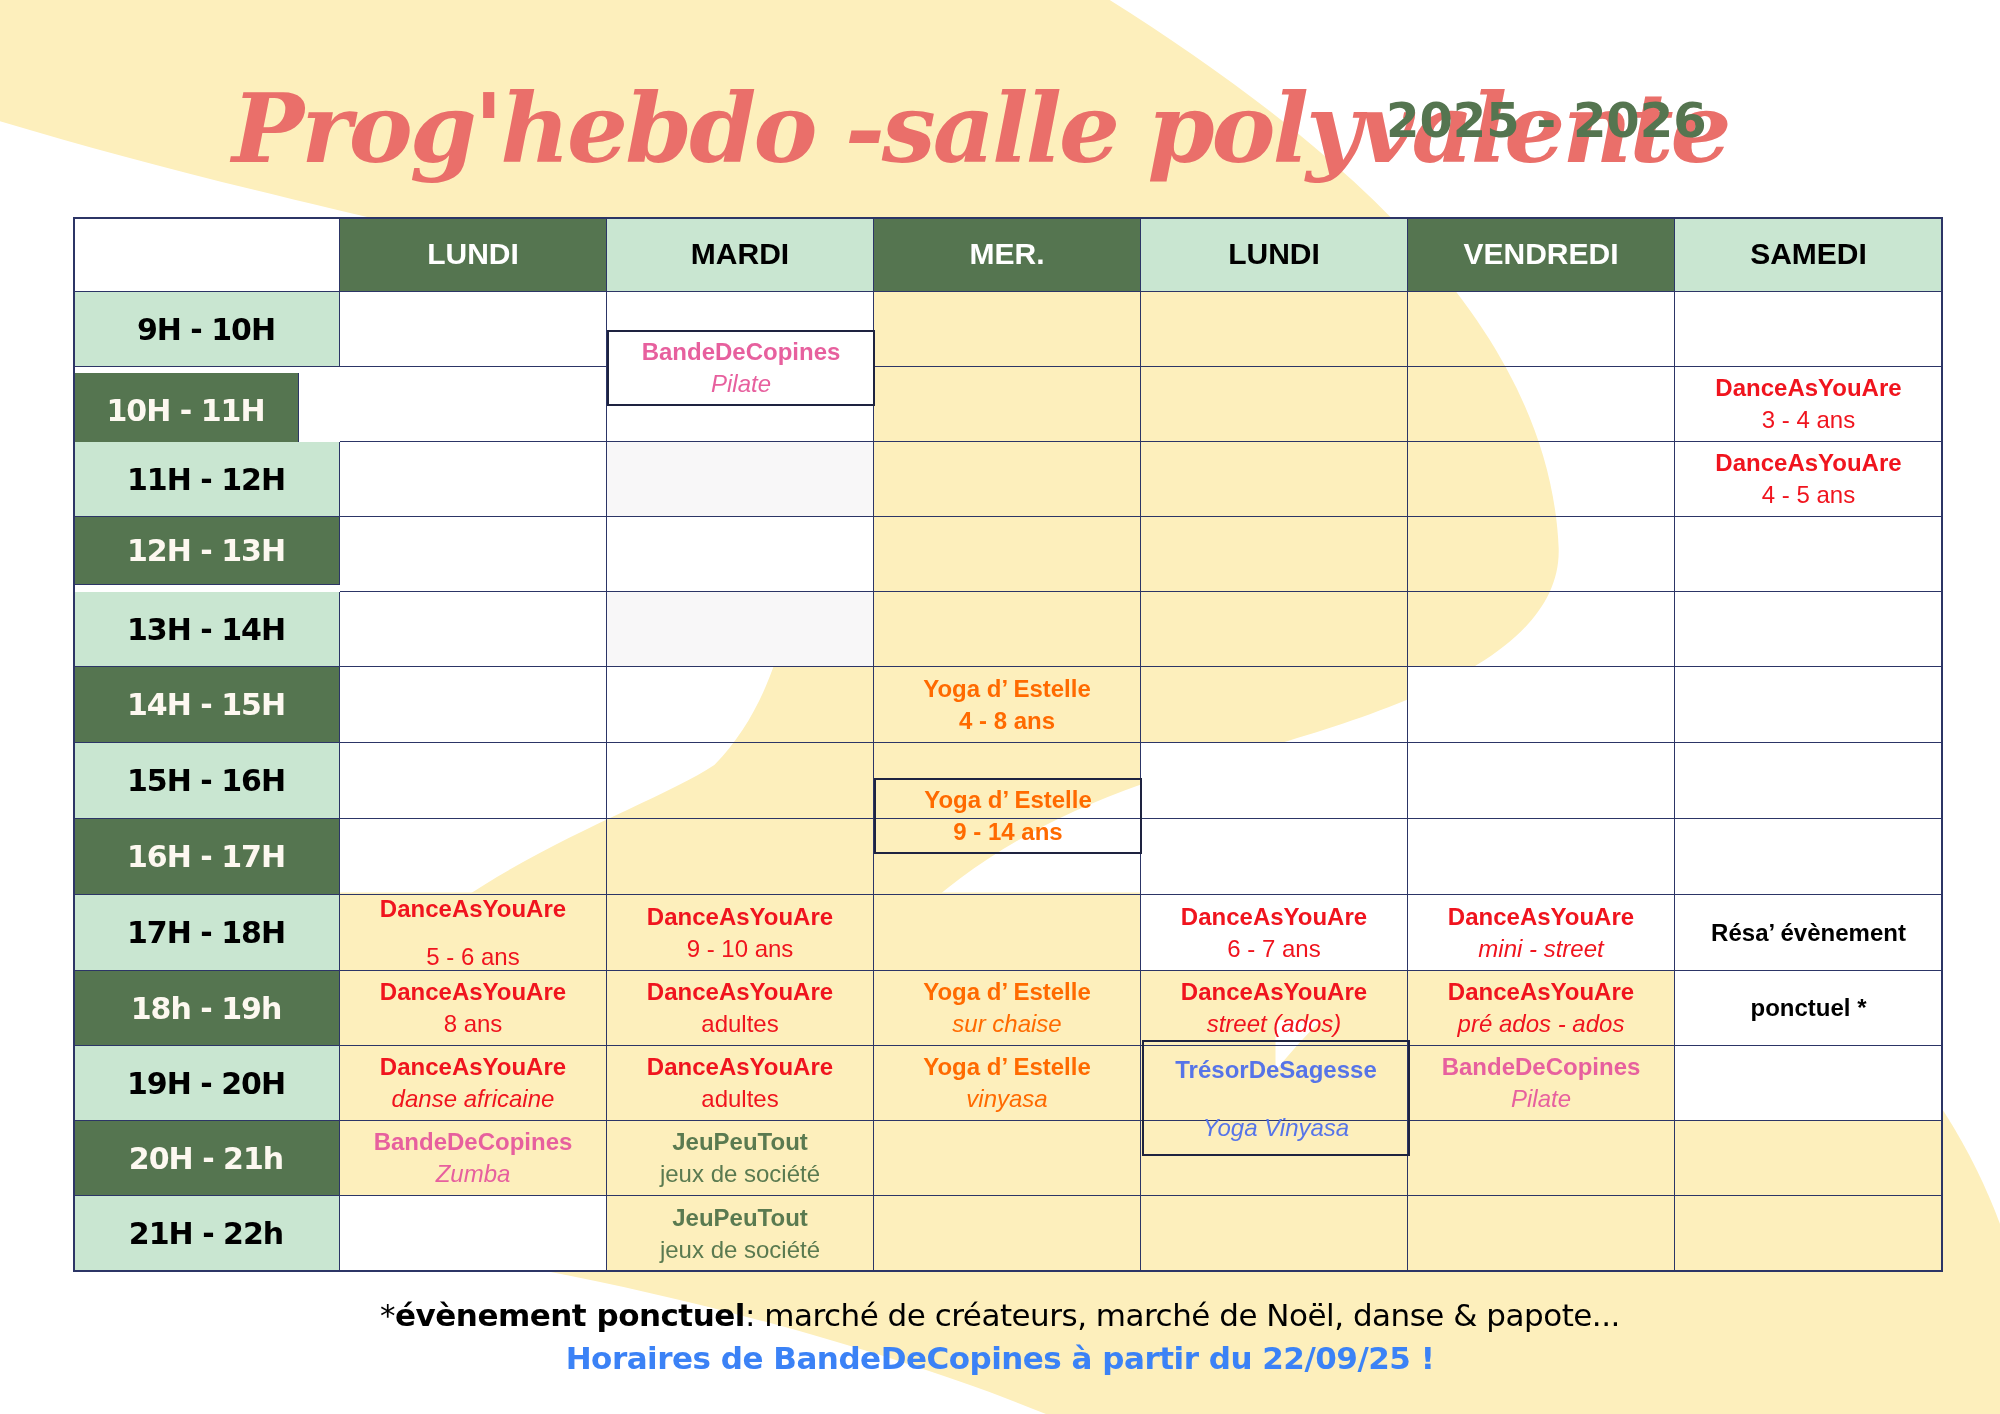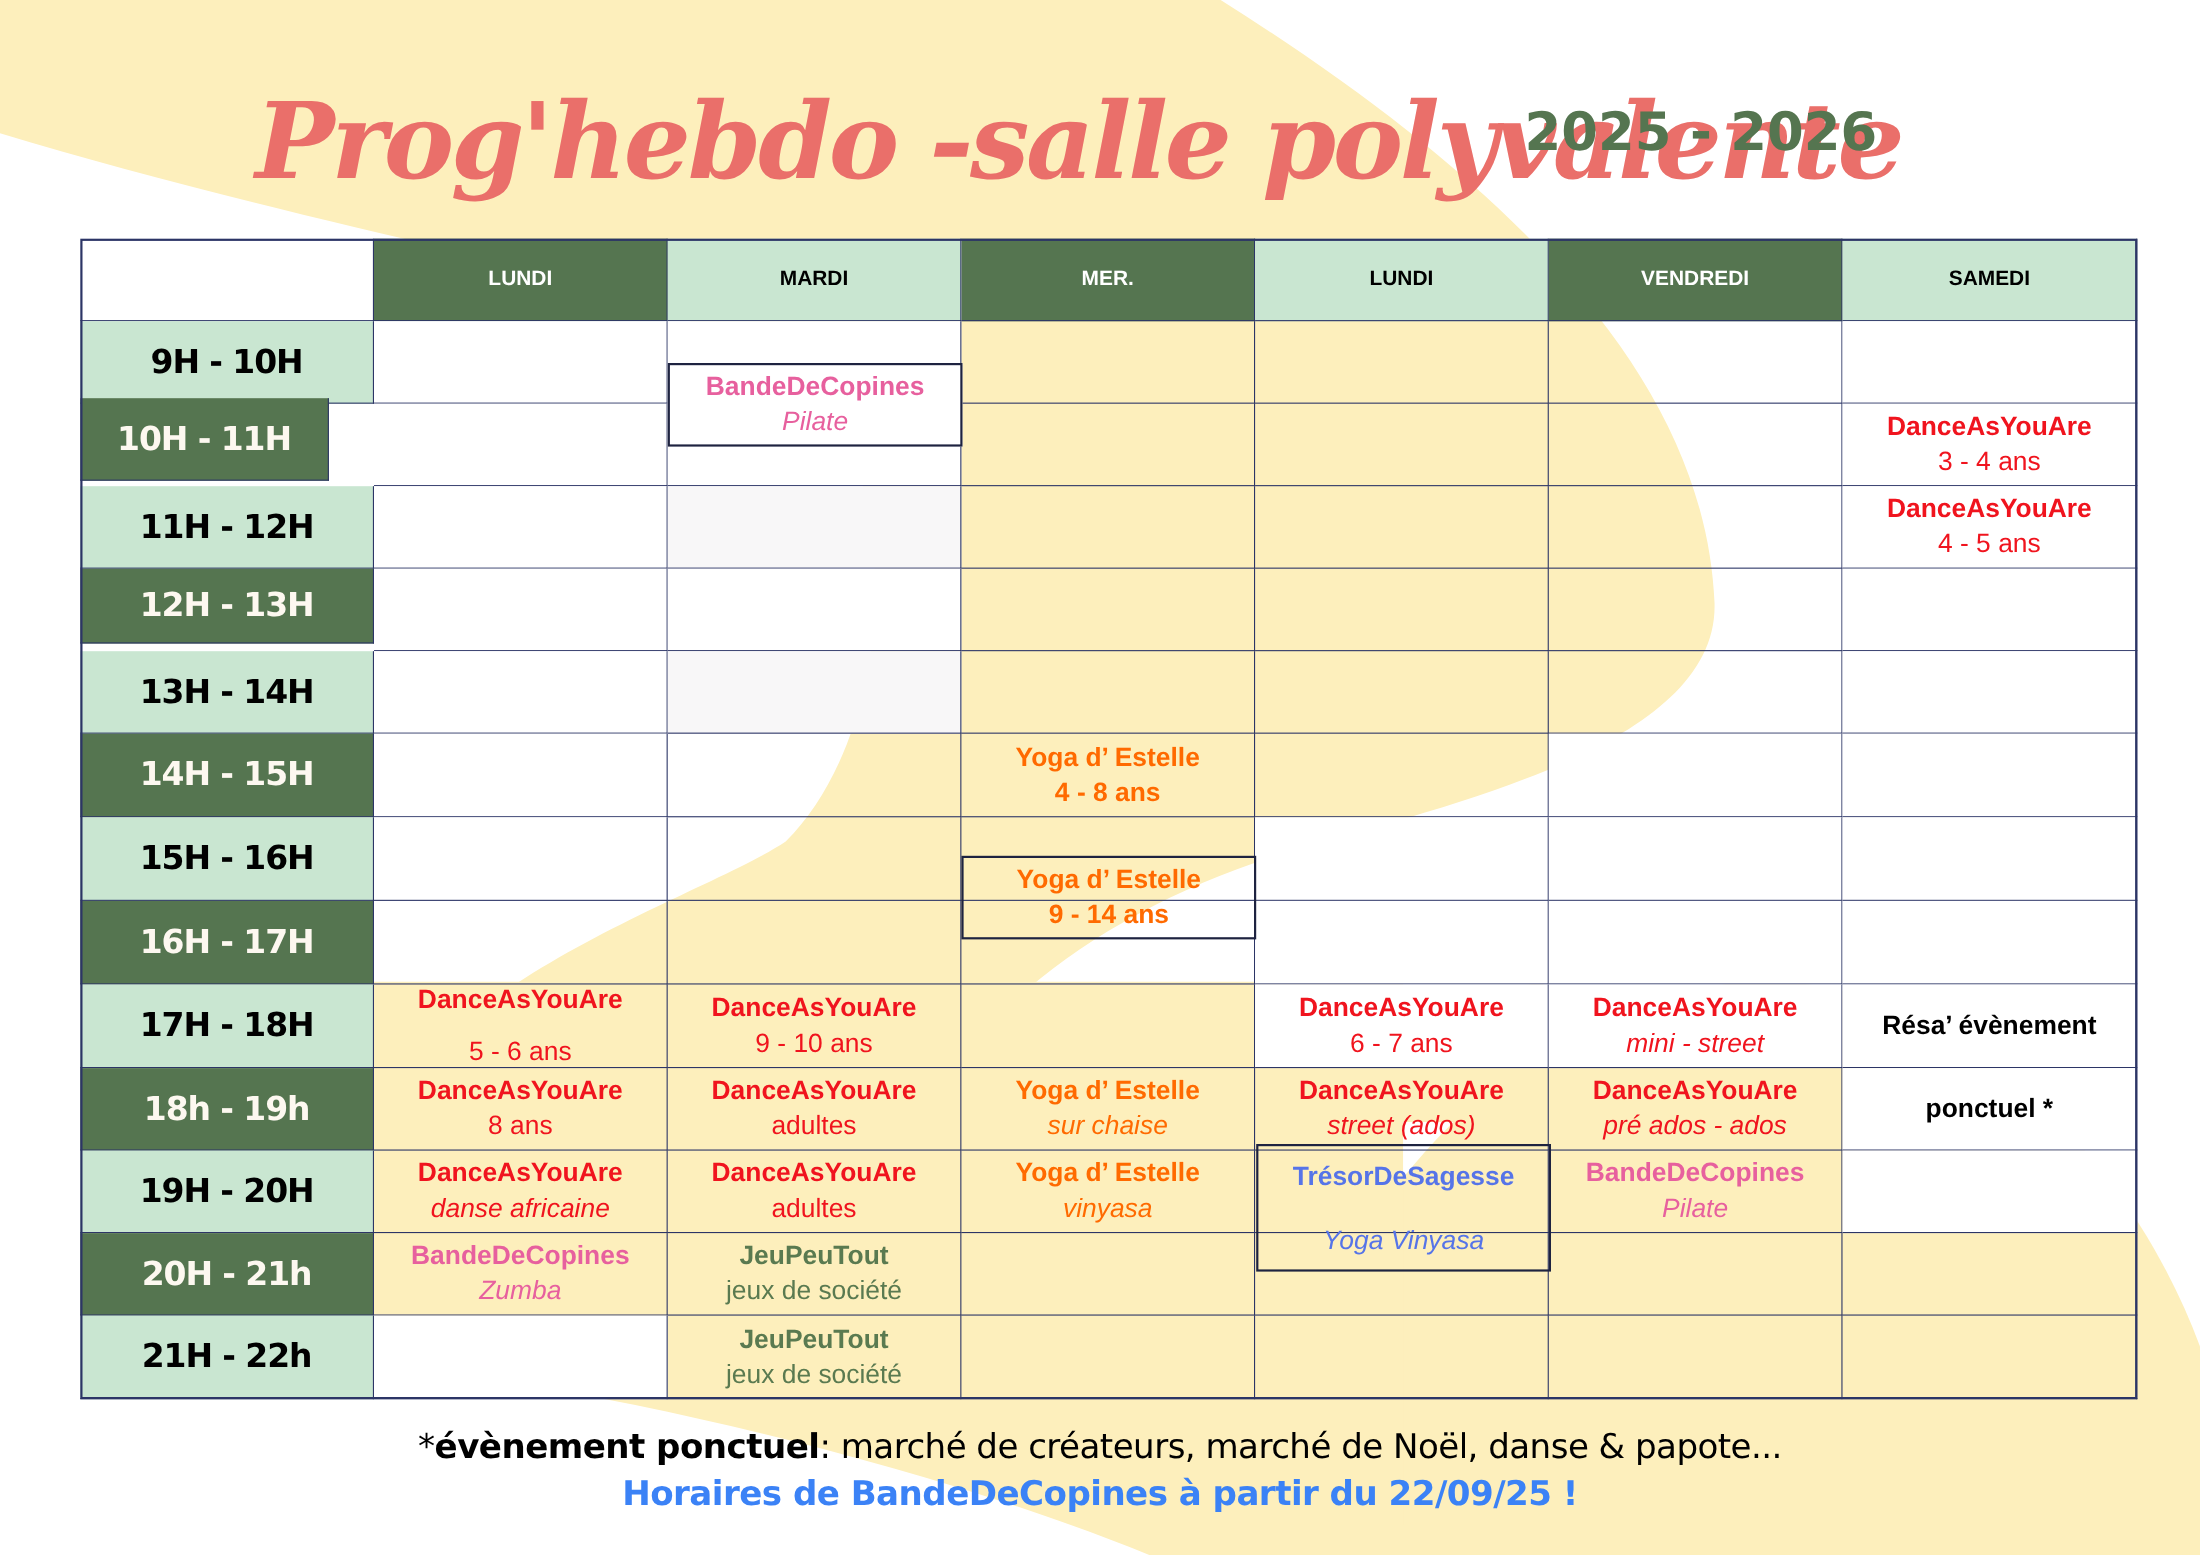--- a/index.html
+++ b/index.html
@@ -2,21 +2,21 @@
 <html><head>
 <meta charset="utf-8">
 <style>
   html,body{margin:0;padding:0;}
   body{width:2000px;height:1414px;position:relative;overflow:hidden;background:#ffffff;font-family:"Liberation Sans",sans-serif;}
   .bg{position:absolute;left:0;top:0;width:2000px;height:1414px;}
   .title{position:absolute;left:232px;top:72px;font-family:"DejaVu Serif",serif;font-style:italic;font-weight:bold;font-size:96px;color:#ea6f6a;letter-spacing:-3px;white-space:nowrap;}
   .year{position:absolute;left:1386px;top:92px;font-family:"DejaVu Sans",sans-serif;font-weight:bold;font-size:48px;color:#557550;white-space:nowrap;}
   .grid{position:absolute;left:73px;top:217px;width:1870px;height:1055px;}
   .cell{position:absolute;box-sizing:border-box;border-right:1.5px solid #2c3566;border-bottom:1.5px solid #2c3566;display:flex;flex-direction:column;align-items:center;justify-content:center;text-align:center;}
-  .hdr{font-weight:bold;font-size:19px;}
+  .hdr{font-weight:bold;font-size:30px;}
   .hdr.dark{background:#557550;color:#ffffff;}
   .hdr.light{background:#c9e6d1;color:#000000;}
   .corner{background:#ffffff;}
   .time{font-weight:bold;font-size:30px;font-family:"DejaVu Sans",sans-serif;letter-spacing:-1px;}
   .time.dark{background:#557550;color:#fdf8f0;}
   .time.light{background:#c9e6d1;color:#000;}
   .white{background:#ffffff;}
   .grey{background:#f8f7f8;}
   .clear{background:transparent;}
   .l1{font-weight:bold;font-size:24px;line-height:32px;}
@@ -43,21 +43,21 @@
 
 <div class="grid" id="grid">
     <div class="cell corner" style="left: 0px; top: 0px; width: 267px; height: 75px;"></div>
     <div class="cell hdr dark" style="left: 267px; top: 0px; width: 267px; height: 75px;">LUNDI</div>
     <div class="cell hdr dark" style="left: 801px; top: 0px; width: 267px; height: 75px;">MER.</div>
     <div class="cell hdr light" style="left: 534px; top: 0px; width: 267px; height: 75px;">MARDI</div>
     <div class="cell hdr light" style="left: 1068px; top: 0px; width: 267px; height: 75px;">LUNDI</div>
     <div class="cell hdr dark" style="left: 1335px; top: 0px; width: 267px; height: 75px;">VENDREDI</div>
     <div class="cell hdr light" style="left: 1602px; top: 0px; width: 268px; height: 75px;">SAMEDI</div>
     <div class="cell time light" style="left: 0px; top: 75px; width: 267px; height: 75px;">9H - 10H</div>
-    <div class="cell time dark" style="left: 0px; top: 145px; width: 226px; height: 75px;">10H - 11H</div>
+    <div class="cell time dark" style="left: 0px; top: 156px; width: 226px; height: 75px;">10H - 11H</div>
     <div class="cell time light" style="left: 0px; top: 225px; width: 267px; height: 75px;">11H - 12H</div>
     <div class="cell time dark" style="left: 0px; top: 300px; width: 267px; height: 68px;">12H - 13H</div>
     <div class="cell time light" style="left: 0px; top: 375px; width: 267px; height: 75px;">13H - 14H</div>
     <div class="cell time dark" style="left: 0px; top: 450px; width: 267px; height: 76px;">14H - 15H</div>
     <div class="cell time light" style="left: 0px; top: 526px; width: 267px; height: 76px;">15H - 16H</div>
     <div class="cell time dark" style="left: 0px; top: 602px; width: 267px; height: 76px;">16H - 17H</div>
     <div class="cell time light" style="left: 0px; top: 678px; width: 267px; height: 76px;">17H - 18H</div>
     <div class="cell time dark" style="left: 0px; top: 754px; width: 267px; height: 75px;">18h - 19h</div>
     <div class="cell time light" style="left: 0px; top: 829px; width: 267px; height: 75px;">19H - 20H</div>
     <div class="cell time dark" style="left: 0px; top: 904px; width: 267px; height: 75px;">20H - 21h</div>

